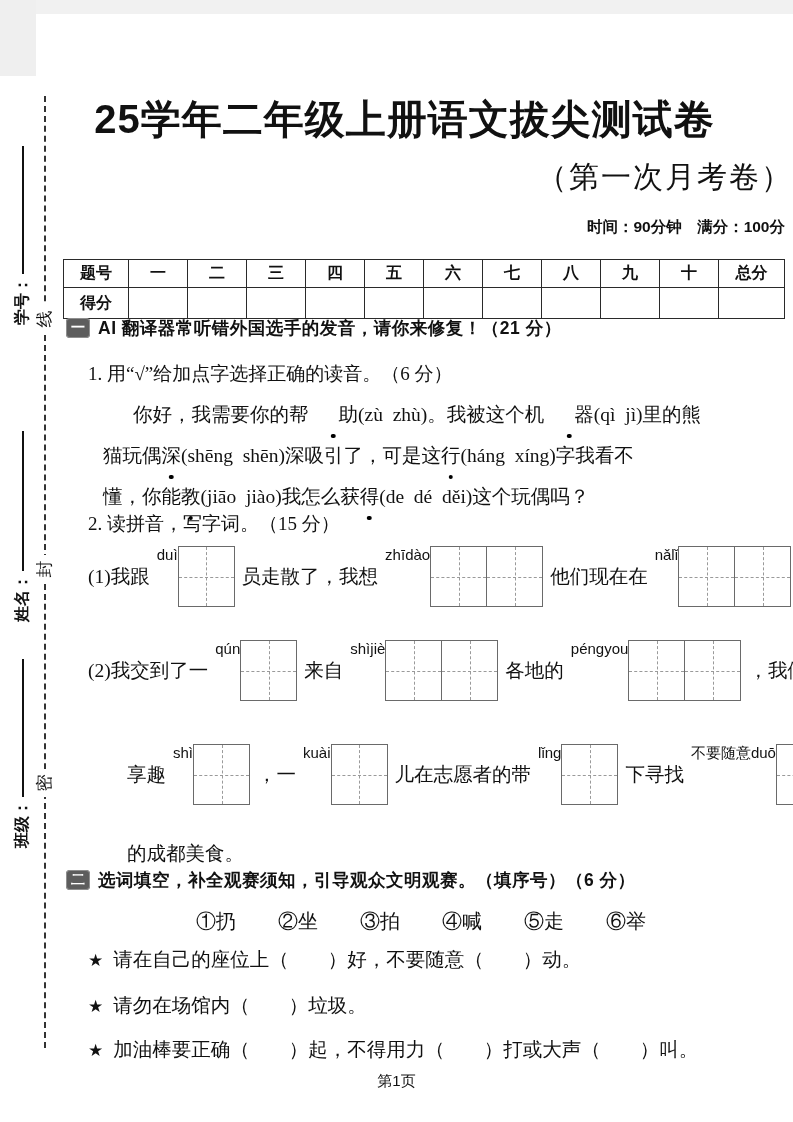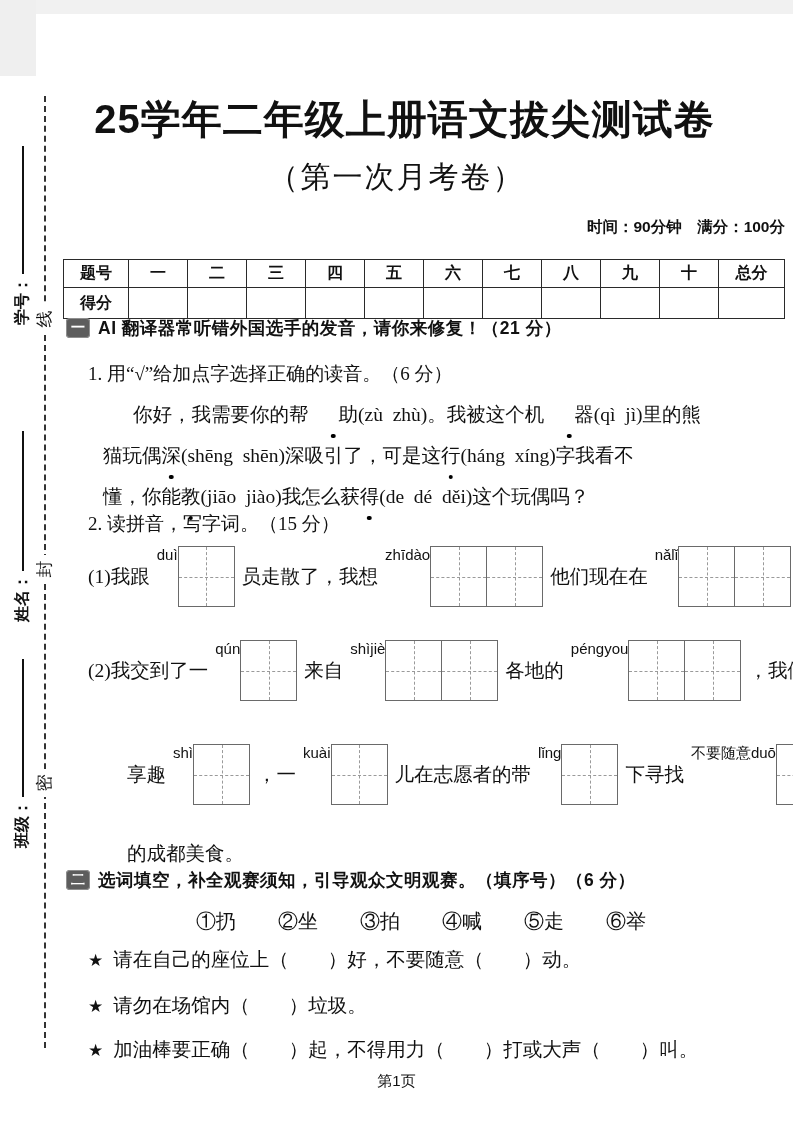--- a/index.html
+++ b/index.html
@@ -12,21 +12,21 @@
   .seal-dash{position:absolute;left:44px;top:96px;height:952px;width:0;border-left:2px dashed #333;}
   .vfield{position:absolute;transform-origin:0 0;transform:rotate(-90deg);display:flex;align-items:center;
           white-space:nowrap;font:700 16px "Liberation Sans",sans-serif;color:#111;}
   .vfield .blank{display:inline-block;height:0;border-bottom:2px solid #111;margin-left:3px;}
   .seal-char{position:absolute;left:32px;width:28px;height:26px;line-height:26px;text-align:center;
              transform:rotate(-90deg);background:#fff;font:400 17px "Liberation Serif",serif;z-index:2;}
 
   
   .title{position:absolute;top:84px;left:0;width:100%;margin:8px;text-align:center;
          font:700 40px "Liberation Sans",sans-serif;letter-spacing:1px;}
-  .subtitle{position:absolute;top:157px;left:0;width:100%;text-align:center;
+  .subtitle{position:absolute;top:157px;left:0;width:100%;text-align:right;
             font:400 30px "Liberation Sans",sans-serif;letter-spacing:2px;}
   .meta{position:absolute;top:217px;right:8px;font:700 15.5px "Liberation Sans",sans-serif;}
 
   
   .score-table{position:absolute;top:247px;left:63px;width:722px;border-collapse:collapse;table-layout:fixed;
                font-family:"Liberation Sans",sans-serif;margin-top:12px;}
   .score-table td{border:1.5px solid #2a2a2a;text-align:center;padding:0;font-weight:700;font-size:16px;}
   .score-table .r1 td{height:27px;}
   .score-table .r2 td{height:30px;}
 

